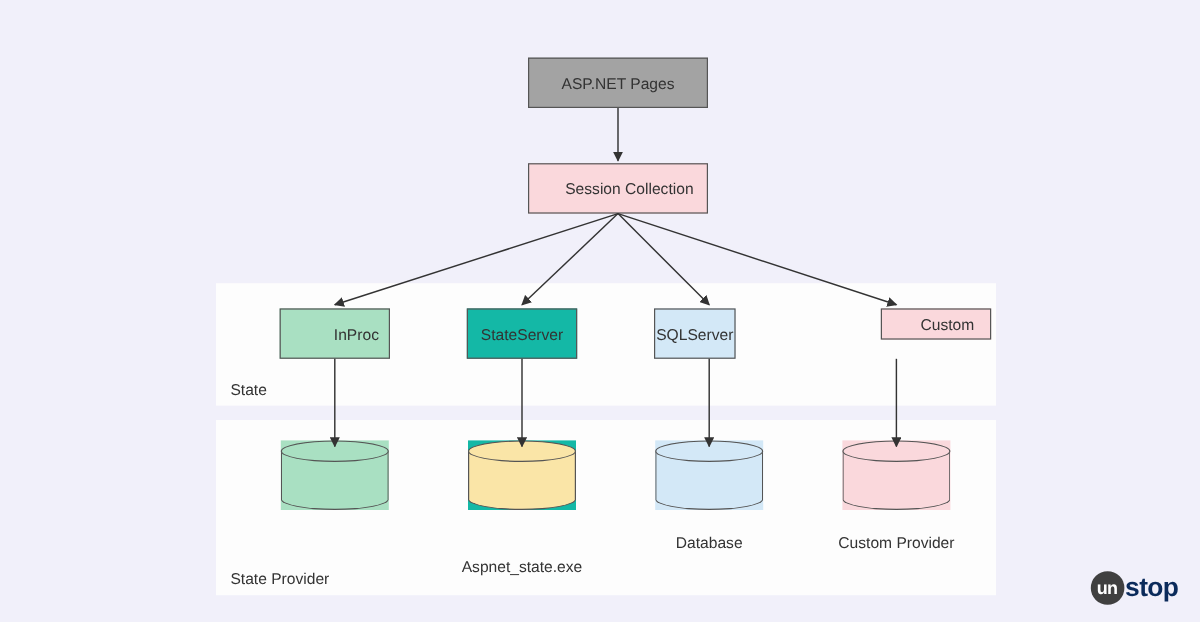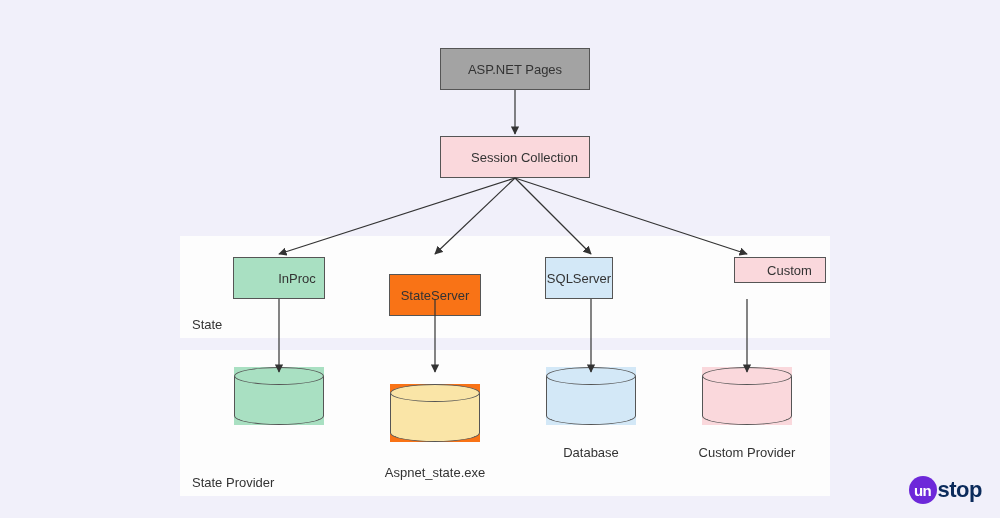--- a/index.html
+++ b/index.html
@@ -22,21 +22,21 @@
     display: flex;
     align-items: center;
     justify-content: center;
     font-size: 13px;
     color: #333;
     text-align: center;
   }
   .blue  { background: #a3a3a3; }
   .pink  { background: #fad8dc; padding-left: 19px; }
   .green { background: #a9e0c2; }
-  .yellow{ background: #f97316; margin-top: 17px; }
+  .yellow{ background: #14b8a6; }
   .lblue { background: #d3e8f7; }
   .panel {
     position: absolute;
     background: #fdfdfd;
   }
   .panel-label {
     position: absolute;
     font-size: 13px;
     color: #333;
   }
@@ -91,21 +91,21 @@
     letter-spacing:-0.5px;
     display:flex;
     align-items:center;
   }
   .logo .circ {
     display:inline-flex;
     align-items:center;
     justify-content:center;
     width:28px;height:28px;
     border-radius:50%;
-    background:#6d28d9;
+    background:#404040;
     color:#fff;
     font-size:15px;
     margin-right:1px;
   }
 </style>
 </head>
 <body>
 
 <div class="diagram">
 

